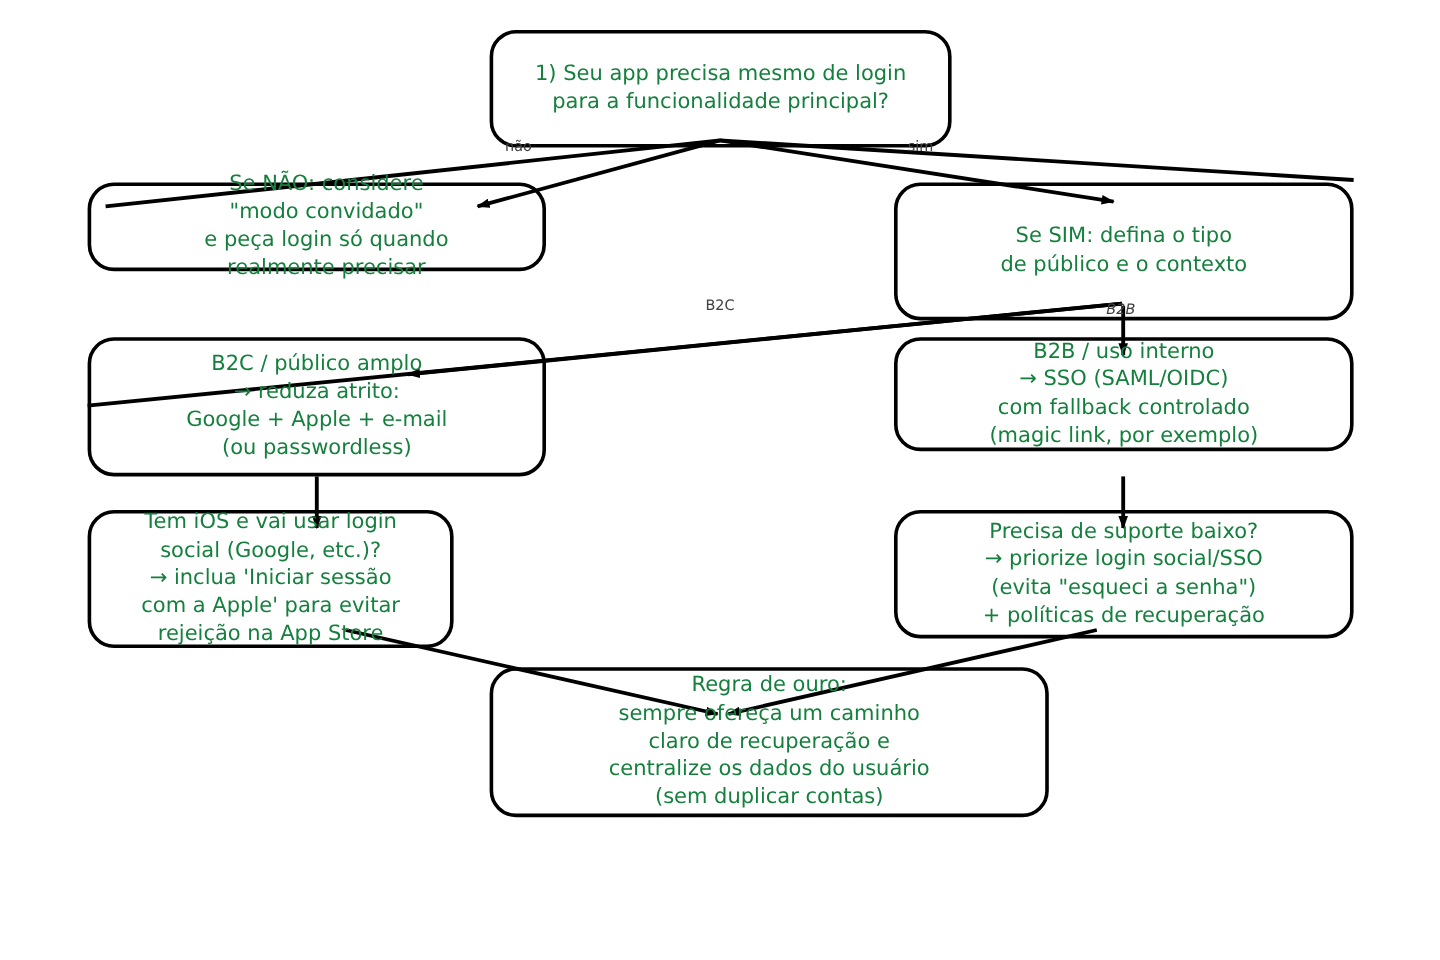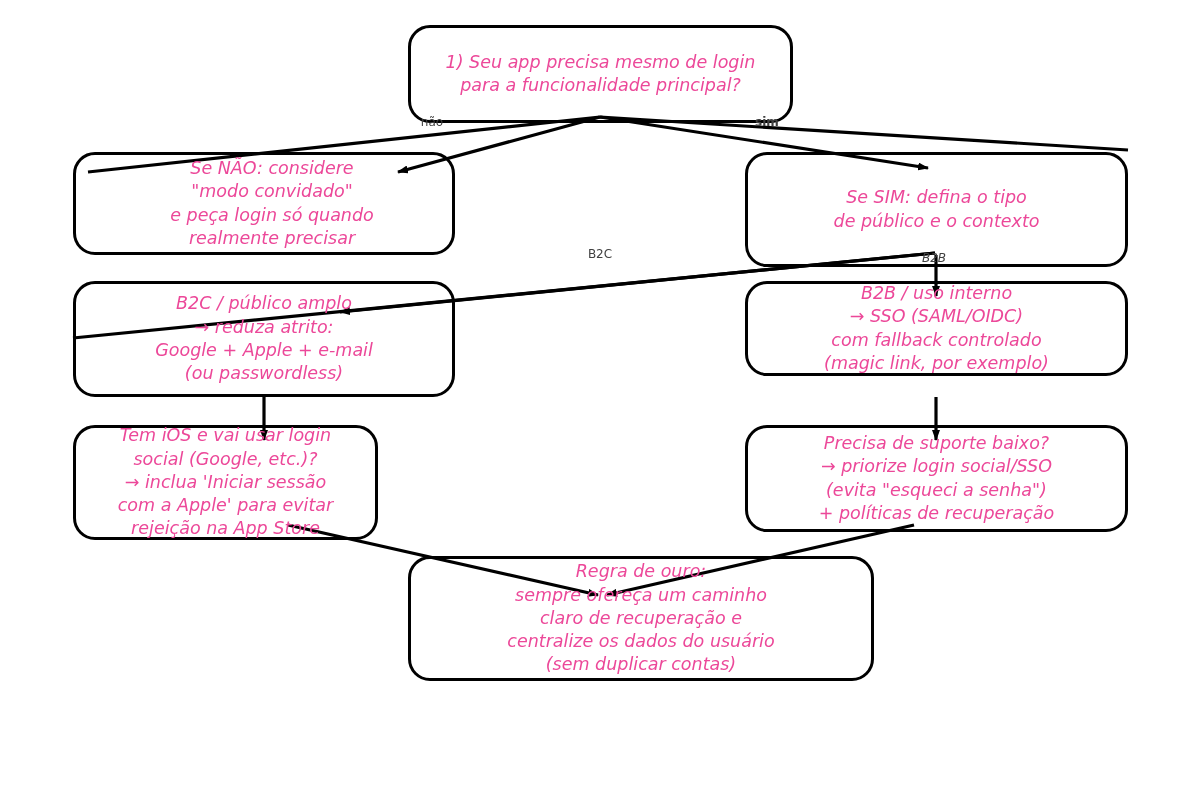--- a/index.html
+++ b/index.html
@@ -30,35 +30,34 @@
     border-radius: 22px;
     background: transparent;
     display: flex;
     align-items: center;
     justify-content: center;
     text-align: center;
   }
   .node-text {
     font-size: 17.5px;
     line-height: 1.33;
-    color: #ec4899;
+    color: #15803d;
     white-space: pre-line;
     padding: 0 10px;
-    font-style: italic;
   }
   .edge-label {
     position: absolute;
     font-size: 12px;
     color: #404040;
     white-space: nowrap;
     transform: translate(-50%, -50%);
   }
   
   #node-start      { left: 408px; top: 25px;  width: 385px; height: 98px; }
-  #node-no         { left: 73px;  top: 152px; width: 382px; height: 103px; padding-left: 16px; }
+  #node-no         { left: 73px;  top: 152px; width: 382px; height: 74px; padding-left: 16px; }
   #node-yes        { left: 745px; top: 152px; width: 383px; height: 115px; }
   #node-b2c        { left: 73px;  top: 281px; width: 382px; height: 116px; }
   #node-b2b        { left: 745px; top: 281px; width: 383px; height: 95px; }
   #node-ios        { left: 73px;  top: 425px; width: 305px; height: 115px; }
   #node-support    { left: 745px; top: 425px; width: 383px; height: 107px; }
   #node-golden     { left: 408px; top: 556px; width: 466px; height: 125px; }
 </style>
 </head>
 <body>
 
@@ -138,17 +137,17 @@
 
   <div class="node" id="node-golden">
     <span class="node-text">Regra de ouro:
 sempre ofereça um caminho
 claro de recuperação e
 centralize os dados do usuário
 (sem duplicar contas)</span>
   </div>
 
   <span class="edge-label" id="label-nao" style="left: 432px; top: 122px;">não</span>
-  <span class="edge-label" id="label-sim" style="left: 767px; top: 122px; font-weight: bold;">sim</span>
+  <span class="edge-label" id="label-sim" style="left: 767px; top: 122px;">sim</span>
   <span class="edge-label" id="label-b2c" style="left: 600px; top: 254px;">B2C</span>
   <span class="edge-label" id="label-b2b" style="left: 934px; top: 258px; font-style: italic;">B2B</span>
 
 </div>
 
 </body></html>

